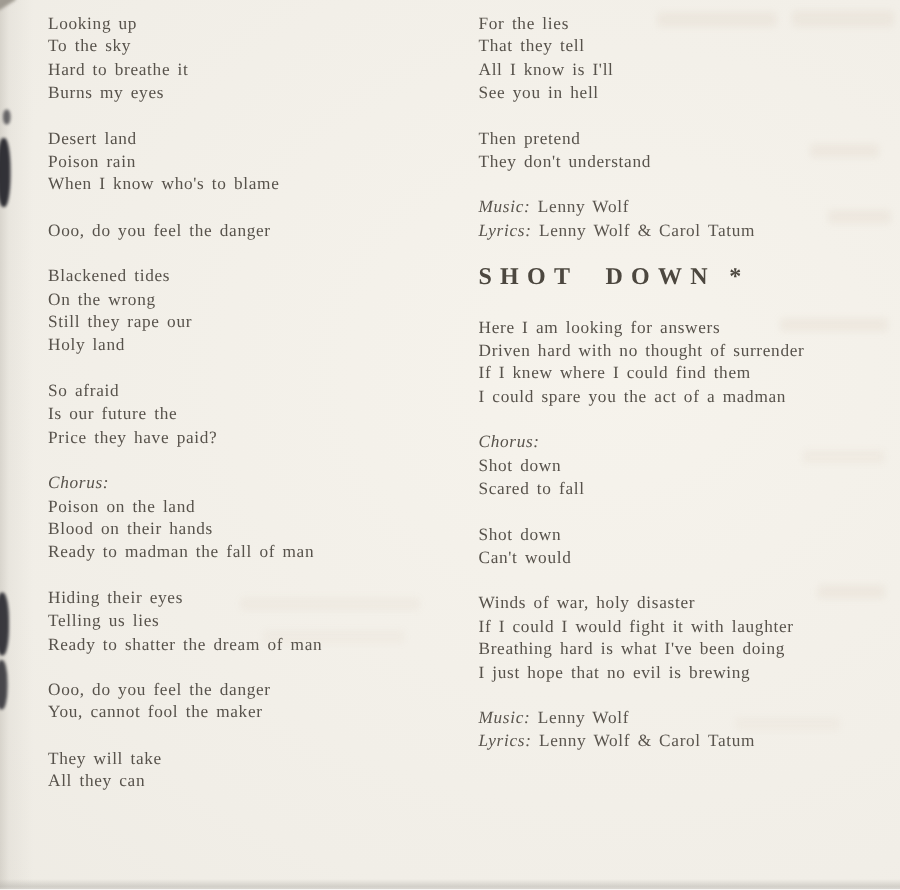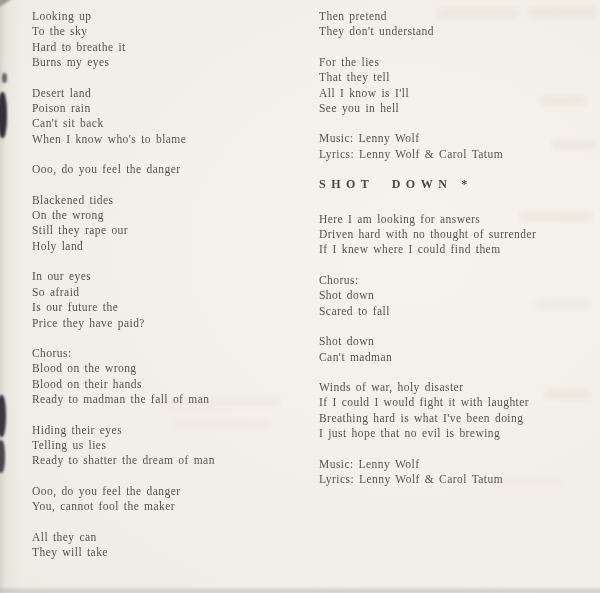--- a/index.html
+++ b/index.html
@@ -11,23 +11,23 @@
         color:var(--ink,#57524b);}
   
   #page::before{content:"";position:absolute;inset:0;pointer-events:none;
         background:linear-gradient(to right, rgba(160,155,145,.30) 0, rgba(160,155,145,.10) 6px, rgba(160,155,145,0) 22px);}
   .col{position:absolute;top:9px;font-size:11.5px;line-height:15.4px;
        letter-spacing:.45px;word-spacing:1.6px;}
   #col-left{left:32px;width:265px;}
   #col-right{left:319px;width:275px;}
   .stanza{margin:0 0 15px 0;}
   .line{white-space:nowrap;}
-  .ital{}
+  .ital{font-style:italic;}
   .credits .line{color:#5a554e;}
-  .song-title{margin:5px 0 19px 0;font-size:12px;font-weight:bold;
+  .song-title{margin:5px 0 19px 0;font-size:16px;font-weight:bold;
               letter-spacing:5.5px;word-spacing:9px;color:#4c473f;}
   .title-marker{margin-left:9px;letter-spacing:0;font-weight:bold;}
   
   .mark{position:absolute;background:#23232a;filter:blur(1.1px);border-radius:45%;}
   .smudge{position:absolute;background:rgba(198,175,152,.13);filter:blur(2.5px);border-radius:3px;}
   .corner-mark{position:absolute;left:-4px;top:-3px;width:14px;height:7px;
                background:#a09b92;filter:blur(1.2px);transform:rotate(-32deg);}
   .bottom-edge{position:absolute;left:0;bottom:0;width:600px;height:7px;
                background:linear-gradient(to bottom, rgba(175,172,166,0), rgba(175,172,166,.45) 70%, rgba(200,198,193,.55));}
 </style>
@@ -56,87 +56,86 @@
   <div class="col" id="col-left">
       <div class="stanza">
         <div class="line">Looking up</div>
         <div class="line">To the sky</div>
         <div class="line">Hard to breathe it</div>
         <div class="line">Burns my eyes</div>
       </div>
       <div class="stanza">
         <div class="line">Desert land</div>
         <div class="line">Poison rain</div>
-        <div class="line">Can't sit back</div>
         <div class="line">When I know who's to blame</div>
       </div>
       <div class="stanza">
         <div class="line">Ooo, do you feel the danger</div>
       </div>
       <div class="stanza">
         <div class="line">Blackened tides</div>
         <div class="line">On the wrong</div>
         <div class="line">Still they rape our</div>
         <div class="line">Holy land</div>
       </div>
       <div class="stanza">
-        <div class="line">In our eyes</div>
         <div class="line">So afraid</div>
         <div class="line">Is our future the</div>
         <div class="line">Price they have paid?</div>
       </div>
       <div class="stanza">
         <div class="line ital">Chorus:</div>
-        <div class="line">Blood on the wrong</div>
+        <div class="line">Poison on the land</div>
         <div class="line">Blood on their hands</div>
         <div class="line">Ready to madman the fall of man</div>
       </div>
       <div class="stanza">
         <div class="line">Hiding their eyes</div>
         <div class="line">Telling us lies</div>
         <div class="line">Ready to shatter the dream of man</div>
       </div>
       <div class="stanza">
         <div class="line">Ooo, do you feel the danger</div>
         <div class="line">You, cannot fool the maker</div>
       </div>
       <div class="stanza">
+        <div class="line">They will take</div>
         <div class="line">All they can</div>
-        <div class="line">They will take</div>
       </div>
     </div>
   <div class="col" id="col-right">
-      <div class="stanza">
-        <div class="line">Then pretend</div>
-        <div class="line">They don't understand</div>
-      </div>
       <div class="stanza">
         <div class="line">For the lies</div>
         <div class="line">That they tell</div>
         <div class="line">All I know is I'll</div>
         <div class="line">See you in hell</div>
+      </div>
+      <div class="stanza">
+        <div class="line">Then pretend</div>
+        <div class="line">They don't understand</div>
       </div>
       <div class="stanza credits">
         <div class="line"><span class="ital">Music:</span> Lenny Wolf</div>
         <div class="line"><span class="ital">Lyrics:</span> Lenny Wolf &amp; Carol Tatum</div>
       </div>
       <div class="song-title"><span>SHOT DOWN</span><span class="title-marker">*</span></div>
       <div class="stanza">
         <div class="line">Here I am looking for answers</div>
         <div class="line">Driven hard with no thought of surrender</div>
         <div class="line">If I knew where I could find them</div>
+        <div class="line">I could spare you the act of a madman</div>
       </div>
       <div class="stanza">
         <div class="line ital">Chorus:</div>
         <div class="line">Shot down</div>
         <div class="line">Scared to fall</div>
       </div>
       <div class="stanza">
         <div class="line">Shot down</div>
-        <div class="line">Can't madman</div>
+        <div class="line">Can't would</div>
       </div>
       <div class="stanza">
         <div class="line">Winds of war, holy disaster</div>
         <div class="line">If I could I would fight it with laughter</div>
         <div class="line">Breathing hard is what I've been doing</div>
         <div class="line">I just hope that no evil is brewing</div>
       </div>
       <div class="stanza credits">
         <div class="line"><span class="ital">Music:</span> Lenny Wolf</div>
         <div class="line"><span class="ital">Lyrics:</span> Lenny Wolf &amp; Carol Tatum</div>

